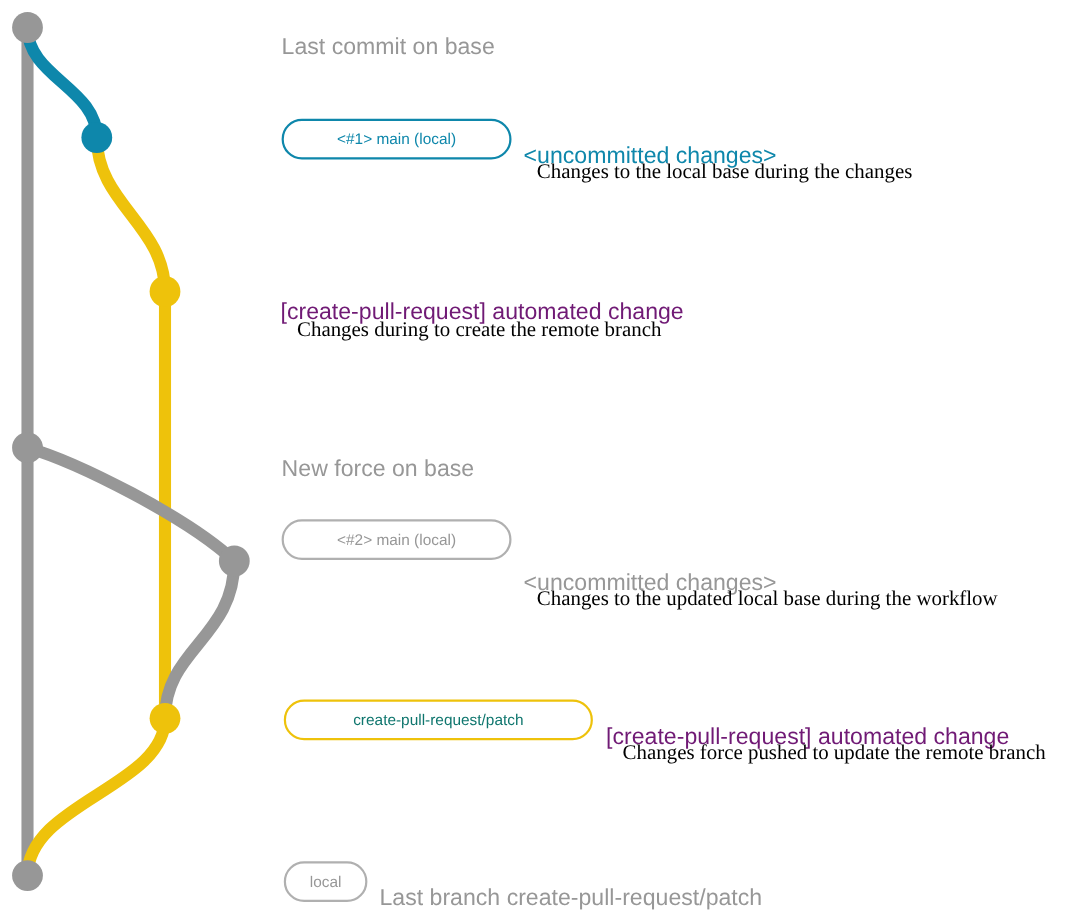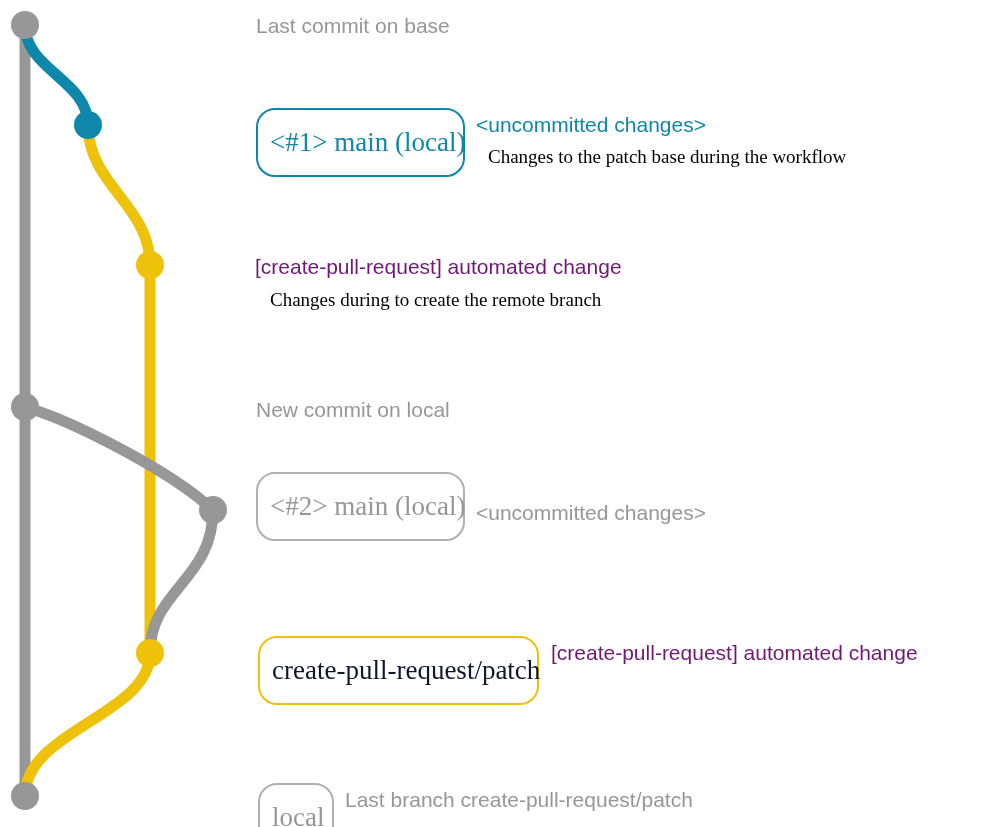--- a/index.html
+++ b/index.html
@@ -23,48 +23,49 @@
     top: 0;
     width: 250px;
     height: 827px;
   }
   .head {
     position: absolute;
     font-family: "Liberation Sans", sans-serif;
     font-size: 21px;
     line-height: 24px;
     white-space: nowrap;
+    margin-top: 17px;
   }
   .desc {
     position: absolute;
     font-family: "Liberation Serif", serif;
     font-size: 19px;
     line-height: 22px;
     color: #000000;
     white-space: nowrap;
   }
   .badge {
     position: absolute;
     box-sizing: border-box;
     border: 2px solid #999999;
     border-radius: 19px;
-    font-family: Liberation Serif, serif;
-    font-size: 27px;
+    font-family: Liberation Sans, sans-serif;
+    font-size: 14px;
     line-height: 33px;
     text-align: center;
     white-space: nowrap;
     background: #ffffff;
-    padding: 16px 12px;
+    padding: 0 12px;
   }
   .c-gray  { color: #979797; }
   .c-blue  { color: #0e87ab; }
   .c-gold  { color: #701a75; }
   .b-gray  { border-color: #b0b0b0; color: #979797; }
   .b-blue  { border-color: #0e87ab; color: #0e87ab; }
-  .b-gold  { border-color: #eec20b; color: #0f172a; }
+  .b-gold  { border-color: #eec20b; color: #0f766e; }
 </style>
 </head>
 <body>
 
 <div id="canvas">
 
   <svg id="graph" viewBox="0 0 250 827" width="250" height="827">
 
     <path d="M25,25 L25,796" stroke="#979797" stroke-width="11" fill="none" stroke-linecap="round"></path>
 
@@ -86,29 +87,31 @@
     <circle cx="25" cy="407" r="14" fill="#979797"></circle>
     <circle cx="213" cy="510" r="14" fill="#979797"></circle>
     <circle cx="150" cy="653" r="14" fill="#eec20b"></circle>
     <circle cx="25" cy="796" r="14" fill="#979797"></circle>
   </svg>
 
   <div class="head c-gray" style="left:256px; top:14px;">Last commit on base</div>
 
   <div class="badge b-blue" style="left:256px; top:108px; width:209px;">&lt;#1&gt; main (local)</div>
   <div class="head c-blue" style="left:476px; top:113px;">&lt;uncommitted changes&gt;</div>
-  <div class="desc" style="left:488px; top:146px;">Changes to the patch base during the workflow</div>
+  <div class="desc" style="left:488px; top:146px;">Changes to the local base during the changes</div>
 
   <div class="head c-gold" style="left:255px; top:255px;">[create-pull-request] automated change</div>
   <div class="desc" style="left:270px; top:289px;">Changes during to create the remote branch</div>
 
-  <div class="head c-gray" style="left:256px; top:398px;">New commit on local</div>
+  <div class="head c-gray" style="left:256px; top:398px;">New force on base</div>
 
   <div class="badge b-gray" style="left:256px; top:472px; width:209px;">&lt;#2&gt; main (local)</div>
   <div class="head c-gray" style="left:476px; top:501px;">&lt;uncommitted changes&gt;</div>
+  <div class="desc" style="left:488px; top:534px;">Changes to the updated local base during the workflow</div>
 
   <div class="badge b-gold" style="left:258px; top:636px; width:281px;">create-pull-request/patch</div>
   <div class="head c-gold" style="left:551px; top:641px;">[create-pull-request] automated change</div>
+  <div class="desc" style="left:566px; top:674px;">Changes force pushed to update the remote branch</div>
 
   <div class="badge b-gray" style="left:258px; top:783px; width:76px;">local</div>
   <div class="head c-gray" style="left:345px; top:788px;">Last branch create-pull-request/patch</div>
 
 </div>
 
 </body></html>

